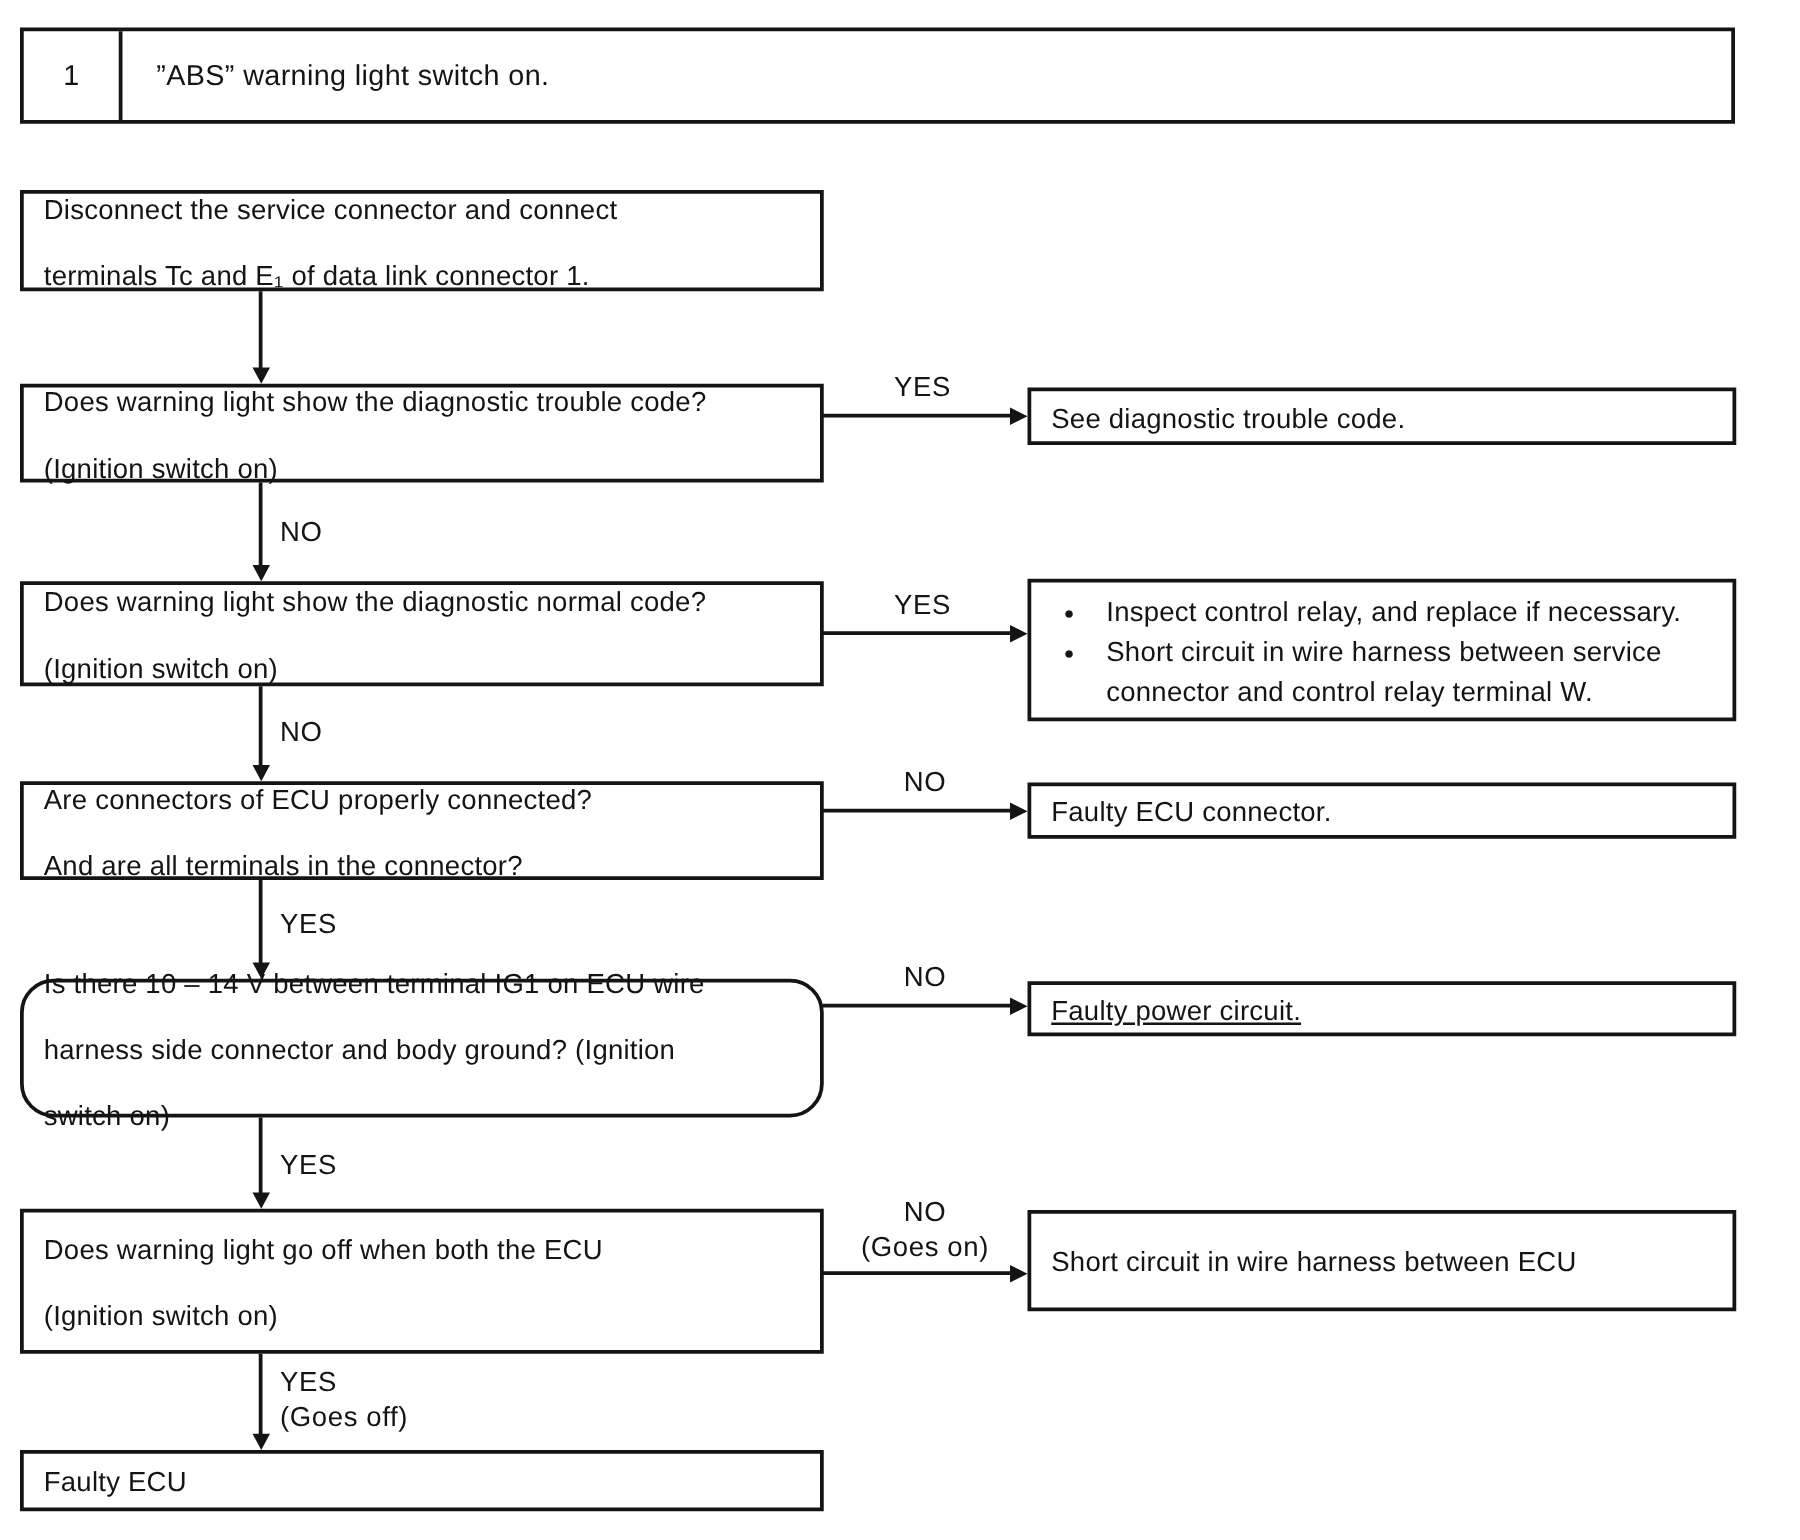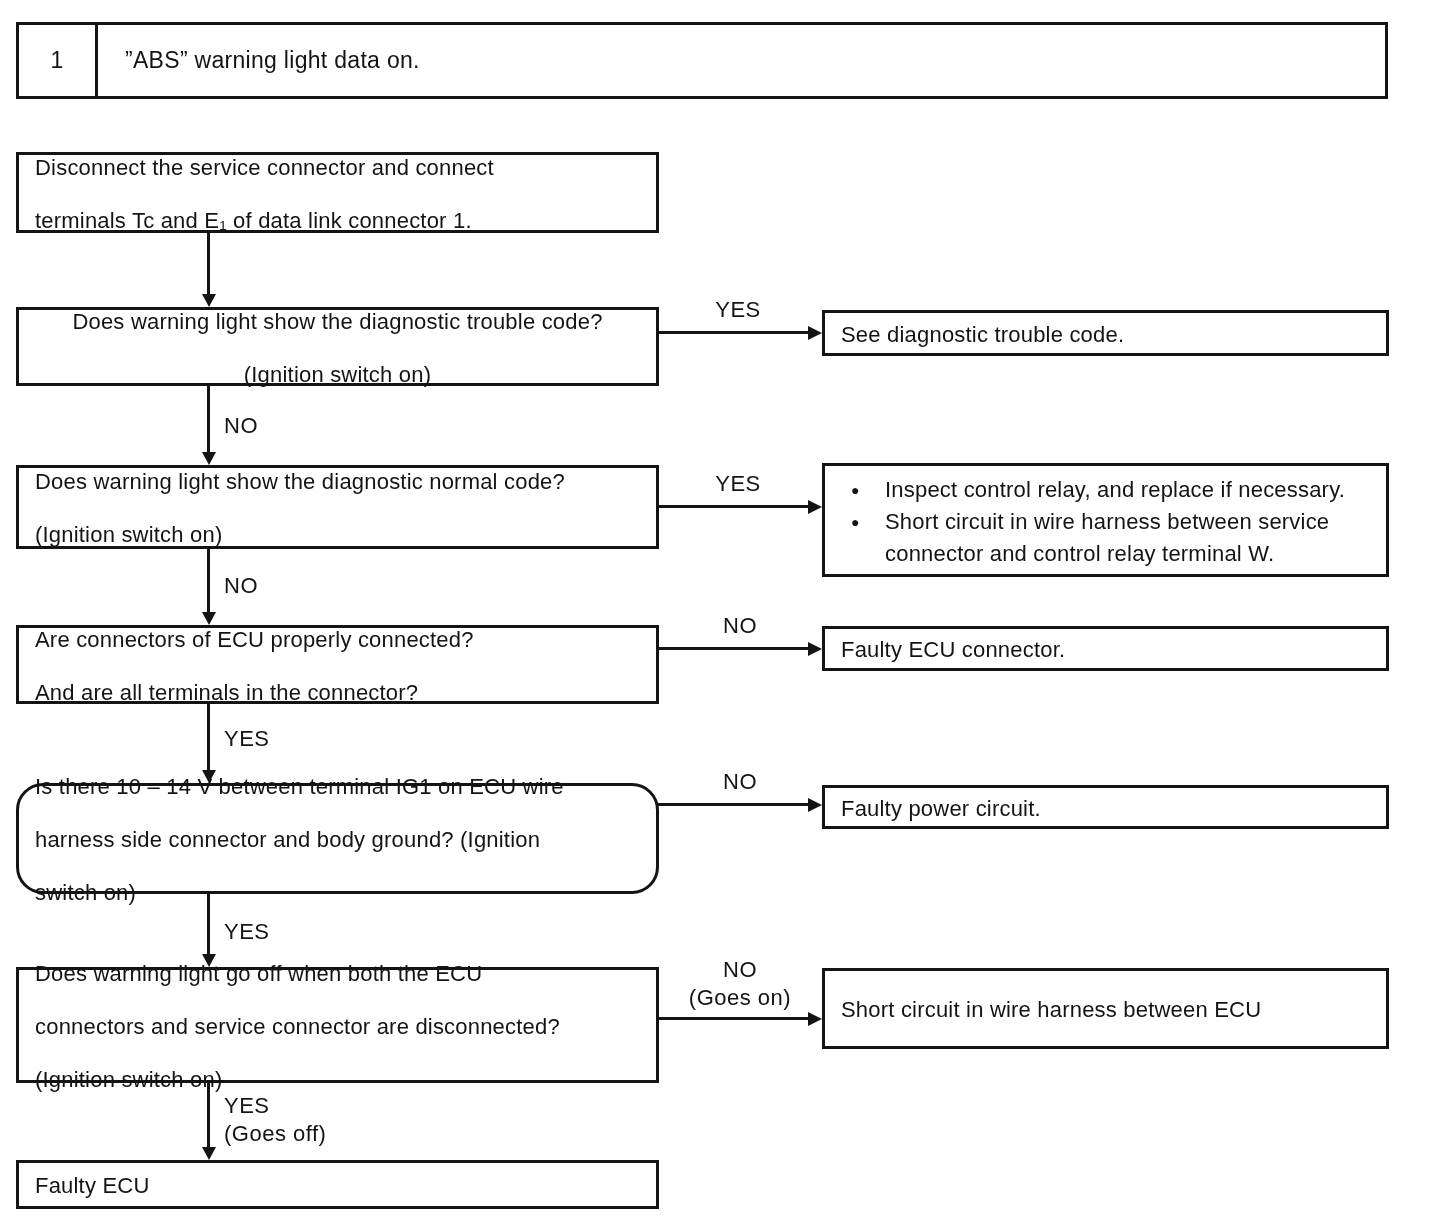--- a/index.html
+++ b/index.html
@@ -57,31 +57,31 @@
     background: #fff;
     padding: 9px 16px 6px 16px;
     display: flex;
     flex-direction: column;
     justify-content: center;
   }
   .lcol { left: 16px; width: 643px; gap: 21px; }
   .rcol { left: 822px; width: 567px; }
 
   .box-intro { top: 152px; height: 81px; }
-  .box-q1    { top: 307px; height: 79px; align-items: center; }
+  .box-q1    { top: 307px; height: 79px; }
   .box-q2    { top: 465px; height: 84px; }
   .box-q3    { top: 625px; height: 79px; }
   .box-q4    { top: 783px; height: 111px; border-radius: 27px; }
   .box-q5    { top: 967px; height: 116px; }
   .box-end   { top: 1160px; height: 49px; }
 
   .box-r1 { top: 310px; height: 46px; }
   .box-r2 { top: 463px; height: 114px; padding-left: 20px; }
   .box-r3 { top: 626px; height: 45px; }
-  .box-r4 { top: 785px; height: 44px; }
+  .box-r4 { top: 785px; height: 44px; text-decoration: underline; }
   .box-r5 { top: 968px; height: 81px; gap: 25px; }
 
   .bullet-row { display: flex; align-items: flex-start; }
   .bullet-glyph {
     width: 40px;
     flex: 0 0 40px;
     font-size: 14px;
     line-height: 32px;
     text-align: left;
     padding-left: 6px;
@@ -145,21 +145,21 @@
   .lab-v5 { left: 224px; top: 918px; }
   .lab-v6 { left: 224px; top: 1092px; }
 </style>
 </head>
 <body>
 
 <div class="page">
 
   <div class="header-box">
     <div class="step-cell">1</div>
-    <div class="header-title">”ABS” warning light data on.</div>
+    <div class="header-title">”ABS” warning light switch on.</div>
   </div>
 
   <div class="fbox lcol box-intro txt">
     <div>Disconnect the service connector and connect</div>
     <div>terminals Tc and E₁ of data link connector 1.</div>
   </div>
 
   <div class="fbox lcol box-q1 txt">
     <div>Does warning light show the diagnostic trouble code?</div>
     <div>(Ignition switch on)</div>
@@ -176,21 +176,20 @@
   </div>
 
   <div class="fbox lcol box-q4 txt">
     <div>Is there 10 – 14 V between terminal IG1 on ECU wire</div>
     <div>harness side connector and body ground? (Ignition</div>
     <div>switch on)</div>
   </div>
 
   <div class="fbox lcol box-q5 txt">
     <div>Does warning light go off when both the ECU</div>
-    <div>connectors and service connector are disconnected?</div>
     <div>(Ignition switch on)</div>
   </div>
 
   <div class="fbox lcol box-end txt">
     <div>Faulty ECU</div>
   </div>
 
   <div class="fbox rcol box-r1 txt">
     <div>See diagnostic trouble code.</div>
   </div>

